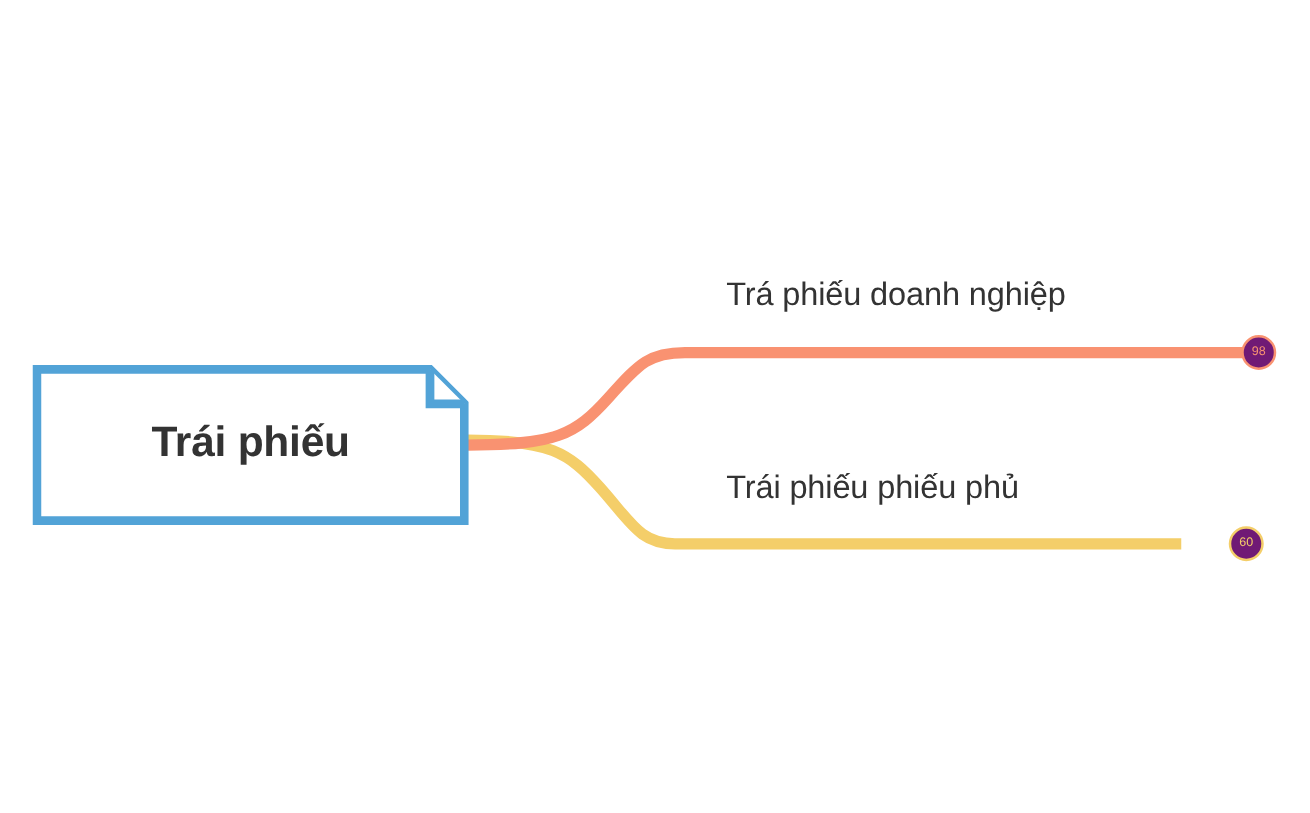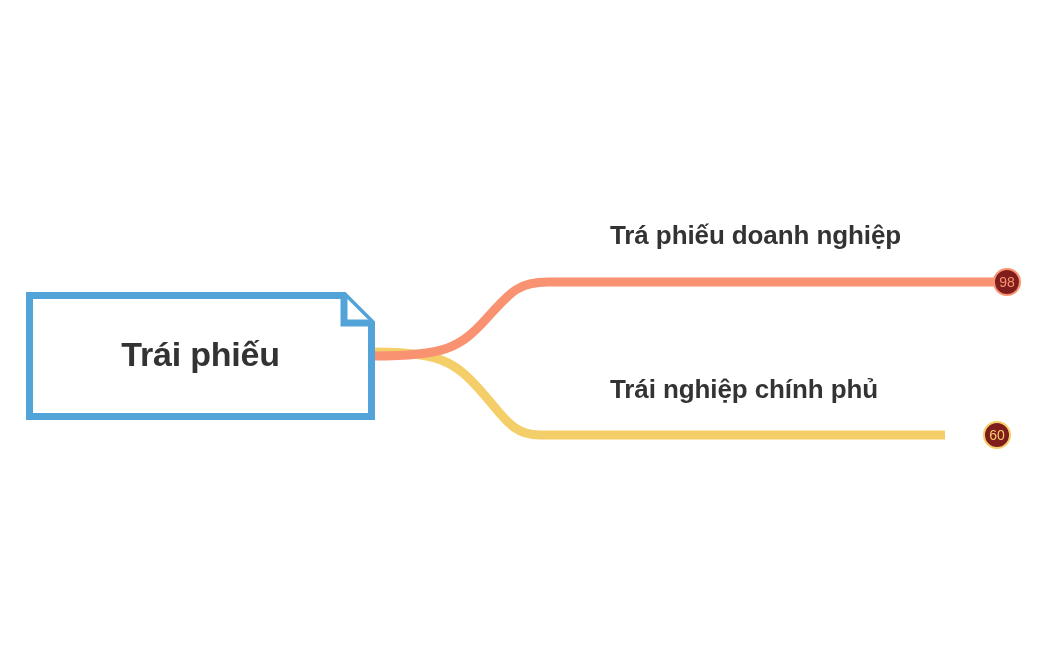--- a/index.html
+++ b/index.html
@@ -57,48 +57,47 @@
     letter-spacing: -0.2px;
     line-height: 1.1;
     padding-bottom: 2px;
     box-sizing: border-box;
     white-space: nowrap;
   }
   
   .branch-label {
     position: absolute;
     font-size: 26px;
-    font-weight: bold;
+    font-weight: normal;
     color: #333333;
     white-space: nowrap;
     line-height: 1.2;
     letter-spacing: -0.1px;
-    margin-left: 29px;
   }
   #label-corporate {
     left: 581px;
     top: 220px;
   }
   #label-government {
     left: 581px;
     top: 374px;
   }
   
   .badge {
     position: absolute;
     width: 28px;
     height: 28px;
     border-radius: 50%;
-    background: #7f1d1d;
+    background: #701a75;
     border: 2px solid #cccccc;
     box-sizing: border-box;
     display: flex;
     align-items: center;
     justify-content: center;
-    font-size: 14px;
+    font-size: 10px;
     font-weight: normal;
     line-height: 1;
   }
   #badge-corporate {
     left: 993px;
     top: 268px;
     border-color: #F99271;
     color: #F99271;
   }
   #badge-government {
@@ -127,16 +126,16 @@
       <path d="M 3.5 3.5 L 318 3.5 L 345.5 31 L 345.5 124.5 L 3.5 124.5 Z" fill="#ffffff" stroke="#52A3D7" stroke-width="7"></path>
 
       <path d="M 318 3.5 L 318 31 L 345.5 31" fill="#ffffff" stroke="#52A3D7" stroke-width="7" stroke-linejoin="miter"></path>
     </svg>
     <div class="root-label">Trái phiếu</div>
   </div>
 
   <div class="branch-label" id="label-corporate">Trá phiếu doanh nghiệp</div>
   <div class="badge" id="badge-corporate">98</div>
 
-  <div class="branch-label" id="label-government">Trái nghiệp chính phủ</div>
+  <div class="branch-label" id="label-government">Trái phiếu phiếu phủ</div>
   <div class="badge" id="badge-government">60</div>
 
 </div>
 
 </body></html>

